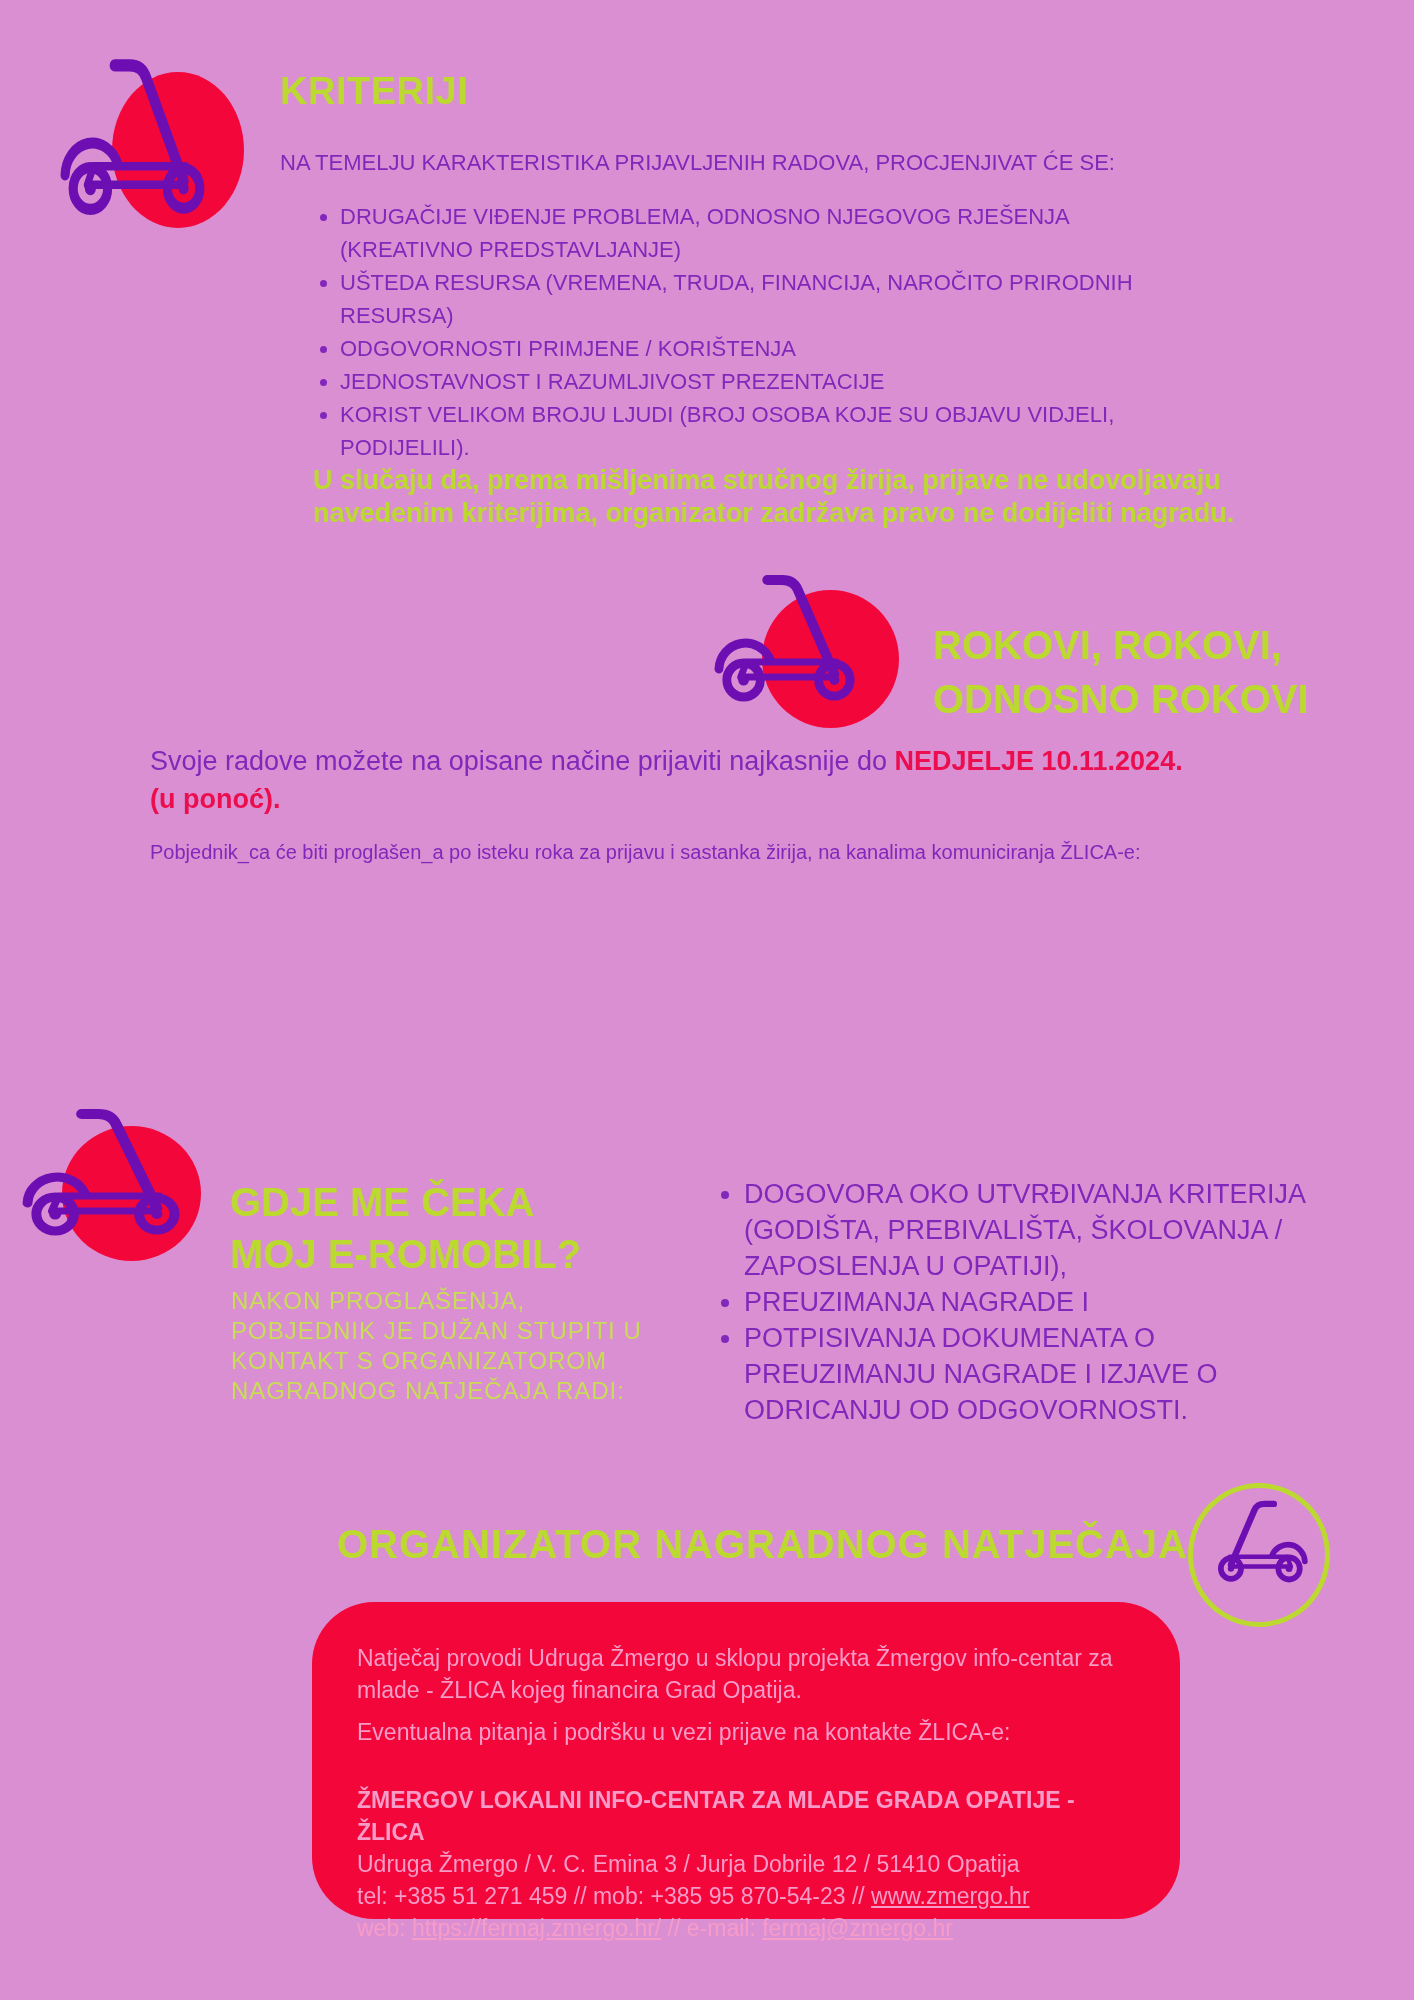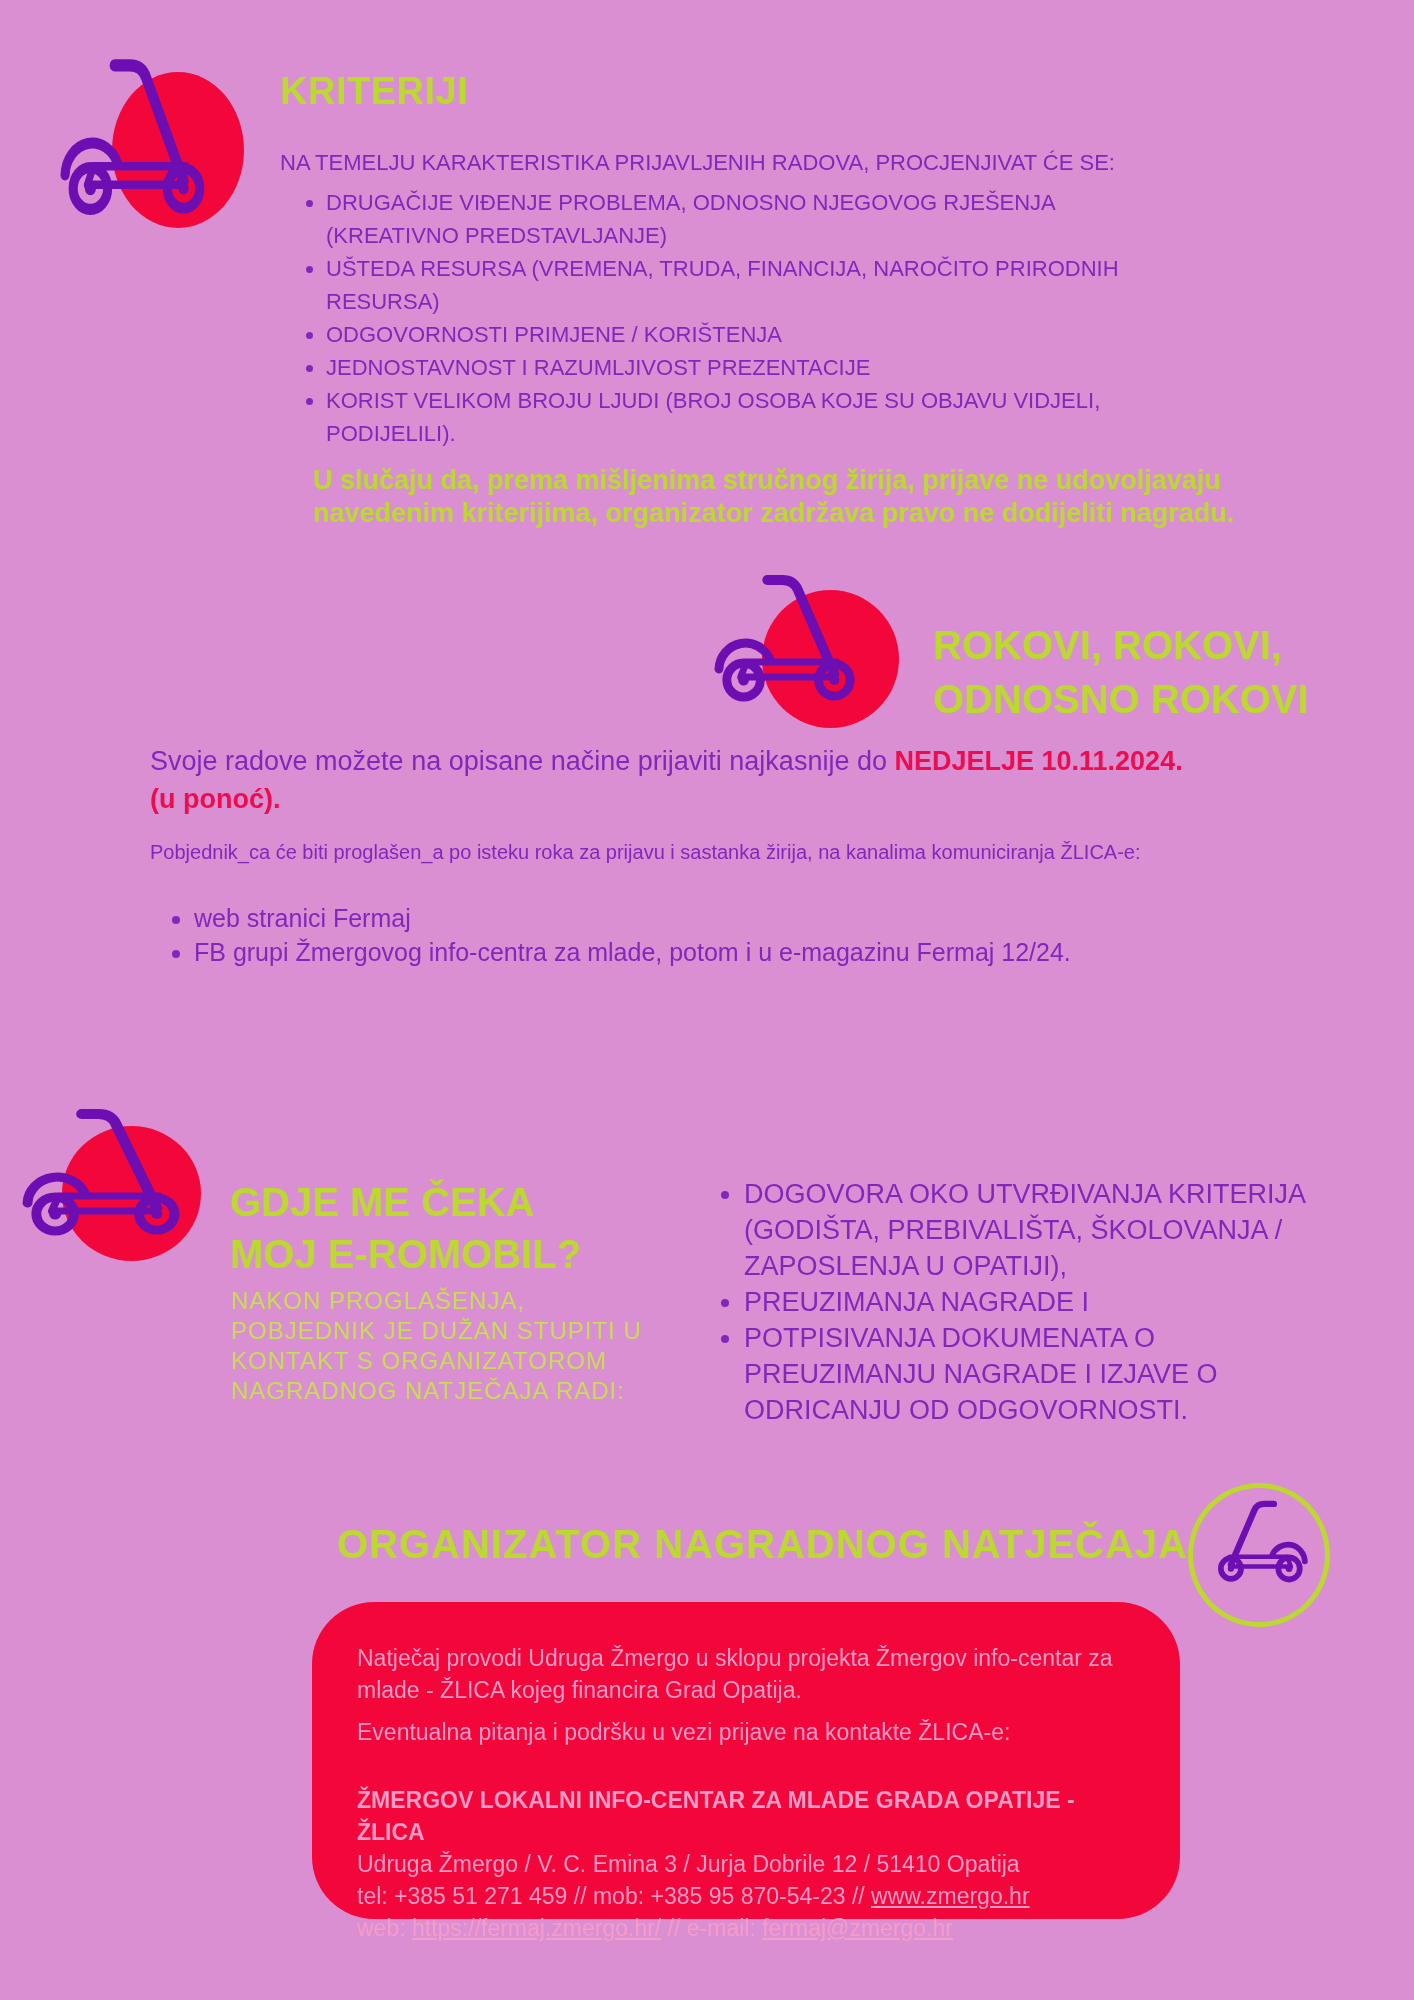--- a/index.html
+++ b/index.html
@@ -6,21 +6,21 @@
   #poster{position:relative;width:1414px;height:2000px;background:#DB8FD3;overflow:hidden;
           font-family:"Liberation Sans",sans-serif;}
   .abs{position:absolute;}
   .ellipse{position:absolute;background:#F3073A;border-radius:50%;}
   .scooter-svg{position:absolute;}
   .flip{transform:scaleX(-1);}
 
   
   .s1-title{left:280px;top:70px;font-size:38px;font-weight:800;color:#BCD92F;letter-spacing:.5px;}
   .s1-intro{left:280px;top:150px;font-size:22px;color:#8227BA;}
-  .s1-bullets{left:300px;top:186px;width:800px;margin:0;padding:0 0 0 26px;
+  .s1-bullets{left:300px;top:186px;width:800px;margin:14px;padding:0 0 0 26px;
               font-size:22px;line-height:33px;color:#8227BA;}
   .s1-bullets li{margin:0;}
   .jury{left:313px;top:456px;font-size:27px;line-height:33px;font-weight:700;color:#BCD92F;margin-top:8px;}
 
   
   .s2-title{left:933px;top:618px;font-size:40px;line-height:54px;font-weight:800;color:#BCD92F;}
   .deadline{left:150px;top:742px;font-size:27px;line-height:38px;color:#8227BA;white-space:nowrap;}
   .deadline .hl{color:#EB0D4D;font-weight:700;}
   .deadline-note{left:150px;top:780px;font-size:27px;line-height:38px;color:#EB0D4D;font-weight:700;}
   .announce{left:150px;top:836px;width:1085px;font-size:20px;line-height:33px;color:#8227BA;}
@@ -95,24 +95,20 @@
 
   <div class="abs s2-title">
     <div>ROKOVI, ROKOVI,</div>
     <div>ODNOSNO ROKOVI</div>
   </div>
 
   <div class="abs deadline"><span>Svoje radove možete na opisane načine prijaviti najkasnije do </span><span class="hl">NEDJELJE 10.11.2024.</span></div>
   <div class="abs deadline-note">(u ponoć).</div>
 
   <div class="abs announce">Pobjednik_ca će biti proglašen_a po isteku roka za prijavu i sastanka žirija, na kanalima komuniciranja ŽLICA-e:</div>
-  <ul class="abs channels">
-    <li>web stranici Fermaj</li>
-    <li>FB grupi Žmergovog info-centra za mlade, potom i u  e-magazinu Fermaj 12/24.</li>
-  </ul>
 
   <div class="ellipse" style="left:62px;top:1126px;width:139px;height:135px;"></div>
   <svg class="scooter-svg" style="left:22px;top:1108px;" width="168" height="130" viewBox="0 0 152 130" preserveAspectRatio="none">
     <use href="#scooter"></use>
   </svg>
 
   <div class="abs s3-title">
     <div>GDJE ME ČEKA</div>
     <div>MOJ E-ROMOBIL?</div>
   </div>

